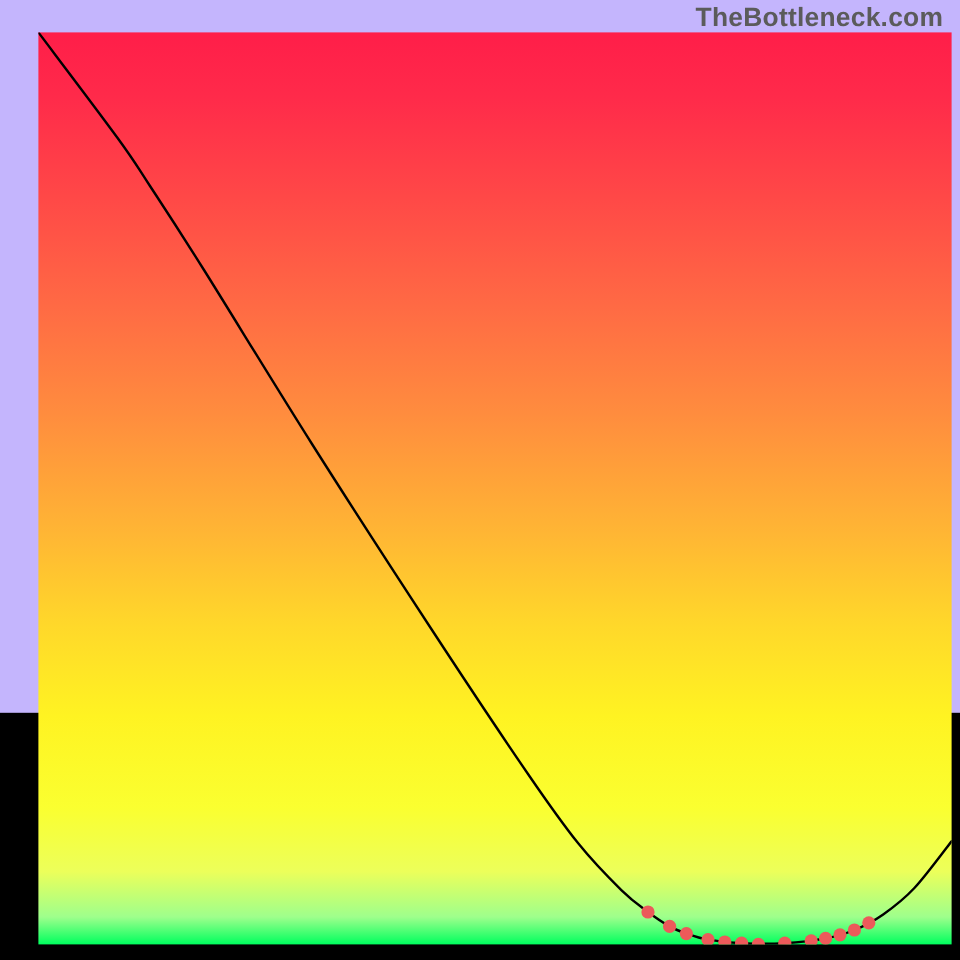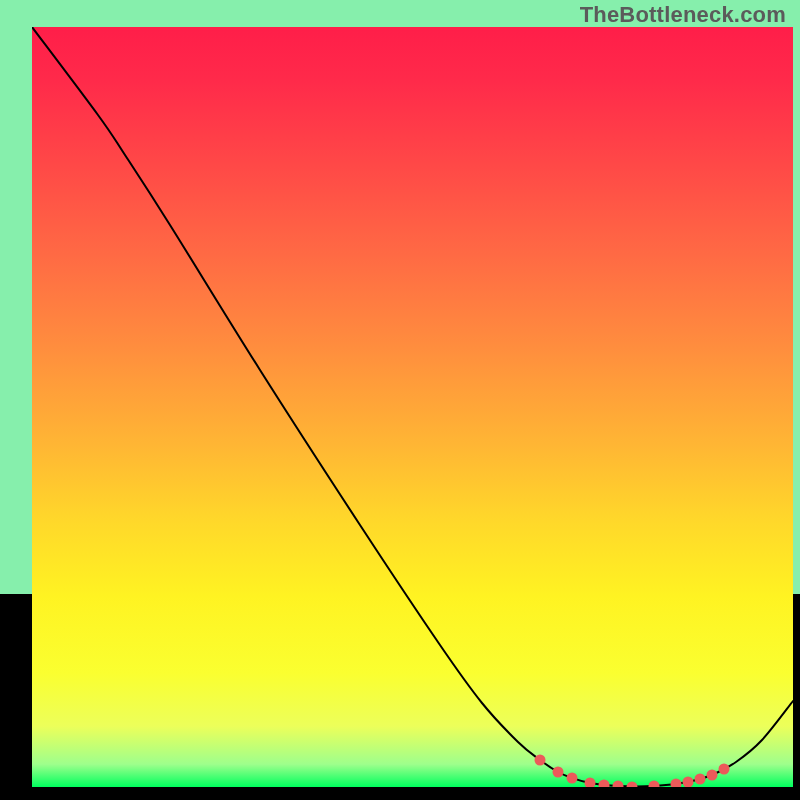--- a/index.html
+++ b/index.html
@@ -7,21 +7,21 @@
     padding: 0;
     width: 800px;
     height: 800px;
     background: #000;
     overflow: hidden;
   }
   .frame {
     position: relative;
     width: 800px;
     height: 594px;
-    background: #86efac;
+    background: #c4b5fd;
   }
   .watermark {
     position: absolute;
     top: 2px;
     right: 14px;
     font-family: Arial, Helvetica, sans-serif;
     font-size: 22px;
     font-weight: bold;
     color: #5b5b5b;
     letter-spacing: 0.2px;

